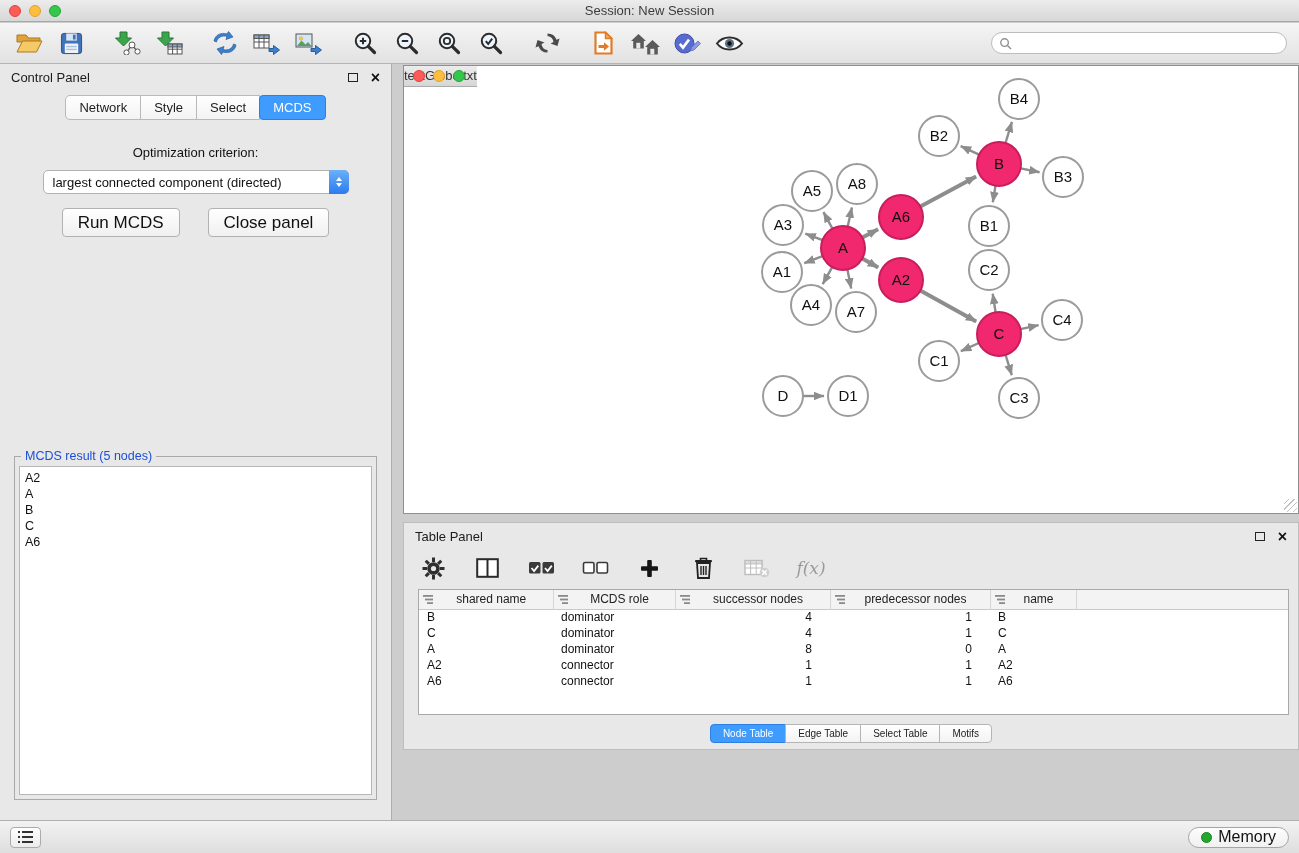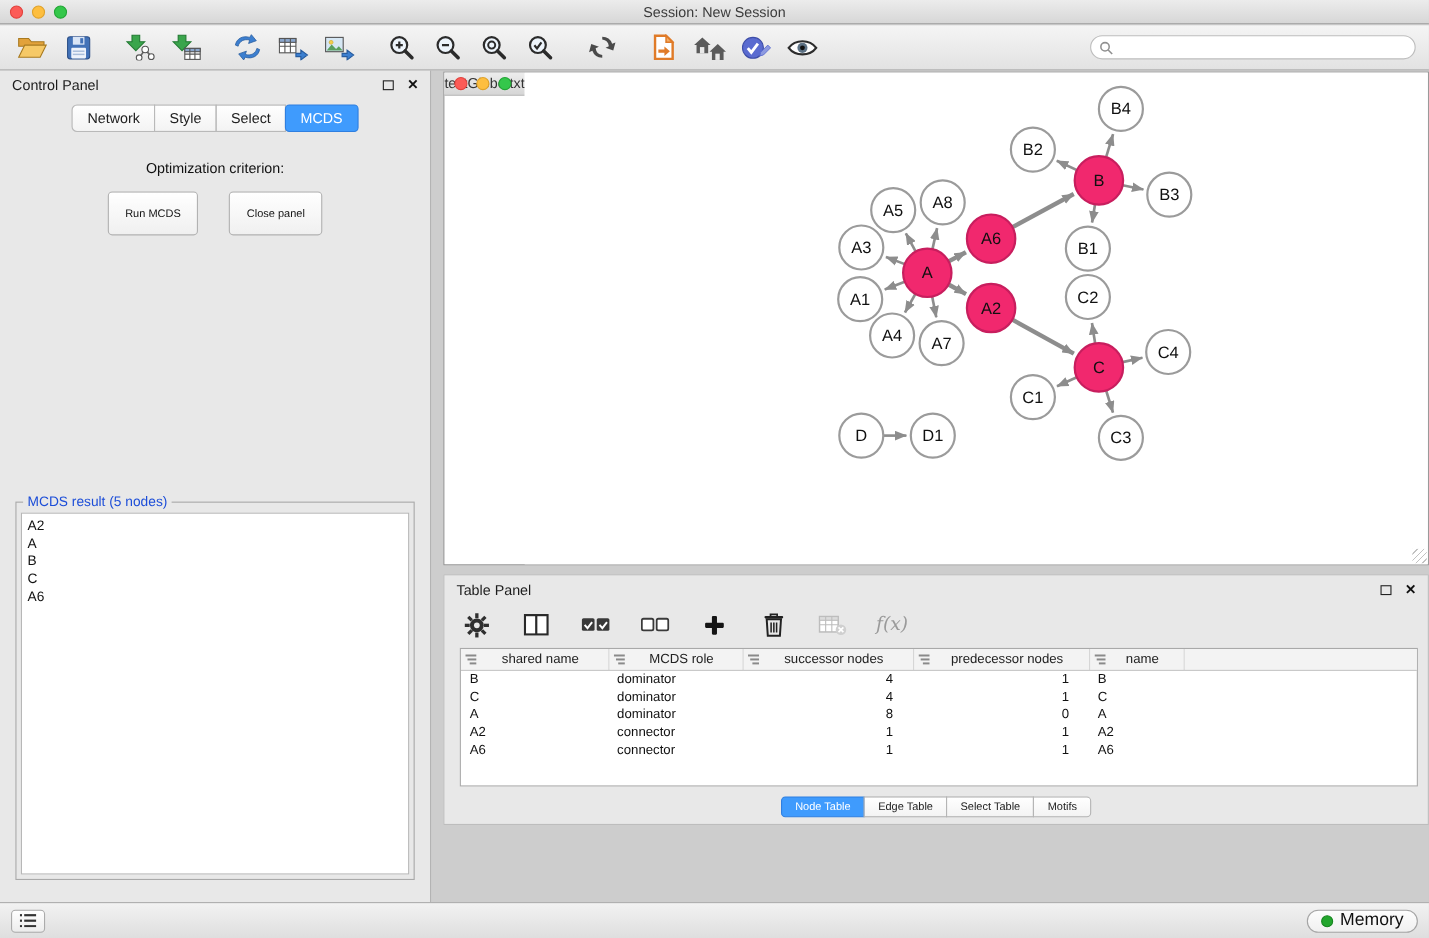--- a/index.html
+++ b/index.html
@@ -36,21 +36,21 @@
 .cp-tab:last-child{border-radius:0 5px 5px 0;}
 .cp-tab.active{background:#3f9bfd;border-color:#2f7fe0;color:#fff;border-radius:4px;}
 .opt-label{text-align:center;font-size:13px;margin-top:25px;color:#111;}
 .dropdown{width:306px;height:24px;margin:10px auto 0;background:#fff;border:1px solid #b2b2b2;border-radius:5px;display:flex;align-items:center;cursor:pointer;}
 .dd-text{flex:1;font-size:13px;padding:0 9px;color:#111;white-space:nowrap;overflow:hidden;}
 .dd-stepper{width:20px;height:24px;margin:-1px -1px -1px 0;background:linear-gradient(#6cb0f8,#2c7bf0);border-radius:0 5px 5px 0;display:flex;flex-direction:column;align-items:center;justify-content:center;}
 .dd-tri{width:0;height:0;border-left:3.5px solid transparent;border-right:3.5px solid transparent;}
 .dd-tri.up{border-bottom:4px solid #fff;margin-bottom:2.5px;}
 .dd-tri.down{border-top:4px solid #fff;}
 .cp-buttons{display:flex;justify-content:center;gap:28px;margin-top:14px;}
-.btn{height:40px;padding:0 15px;font-size:10px;background:linear-gradient(#ffffff,#f0f0f0);border:1px solid #b2b2b2;border-radius:4px;color:#111;cursor:pointer;}
+.btn{height:29px;padding:0 15px;font-size:17px;background:linear-gradient(#ffffff,#f0f0f0);border:1px solid #b2b2b2;border-radius:4px;color:#111;cursor:pointer;}
 .result-box{position:absolute;left:14px;right:14px;top:392px;bottom:20px;border:1px solid #a9a9a9;}
 .result-legend{position:absolute;top:-8px;left:6px;background:#e8e8e8;padding:0 4px;font-size:12.5px;color:#1d4ed8;}
 .result-inner{position:absolute;left:4px;right:4px;top:9px;bottom:4px;background:#fff;border:1px solid #b7b7b7;padding:3px 5px;font-size:12.5px;line-height:16px;overflow:auto;color:#111;}
 .result-item{cursor:default;}
 
 
 .network-window{position:absolute;left:403px;top:65px;width:896px;height:449px;border:1px solid #8f8f8f;background:#fff;display:flex;flex-direction:row;}
 .net-titlebar{height:21px;background:linear-gradient(#ededed,#d6d6d6);border-bottom:1px solid #ababab;position:relative;flex:none;}
 .net-titlebar .traffic{top:4px;}
 .net-title{text-align:center;font-size:13px;line-height:20px;color:#333;}
@@ -251,20 +251,27 @@
       <span class="close-icon">×</span>
     </span>
   </div>
   <div class="cp-tabs" id="cp-tabs">
       <div class="cp-tab">Network</div>
       <div class="cp-tab">Style</div>
       <div class="cp-tab">Select</div>
       <div class="cp-tab active">MCDS</div>
     </div>
   <div class="opt-label">Optimization criterion:</div>
+  <div class="dropdown">
+    <span class="dd-text">largest connected component (directed)</span>
+    <span class="dd-stepper">
+        <span class="dd-tri up"></span>
+        <span class="dd-tri down"></span>
+      </span>
+  </div>
   <div class="cp-buttons">
     <button class="btn">Run MCDS</button>
     <button class="btn">Close panel</button>
   </div>
   <div class="result-box">
     <span class="result-legend">MCDS result (5 nodes)</span>
     <div class="result-inner" id="result-list">
         <div class="result-item">A2</div>
         <div class="result-item">A</div>
         <div class="result-item">B</div>

